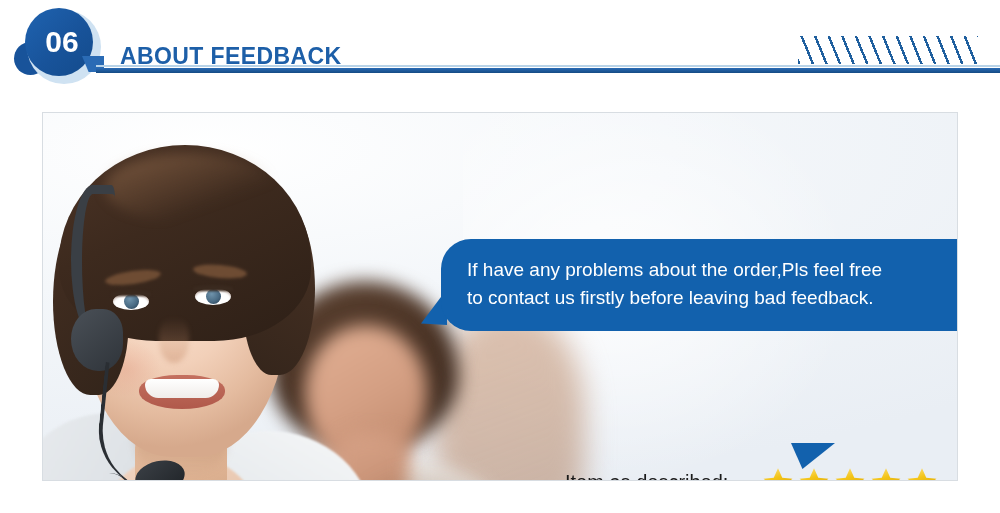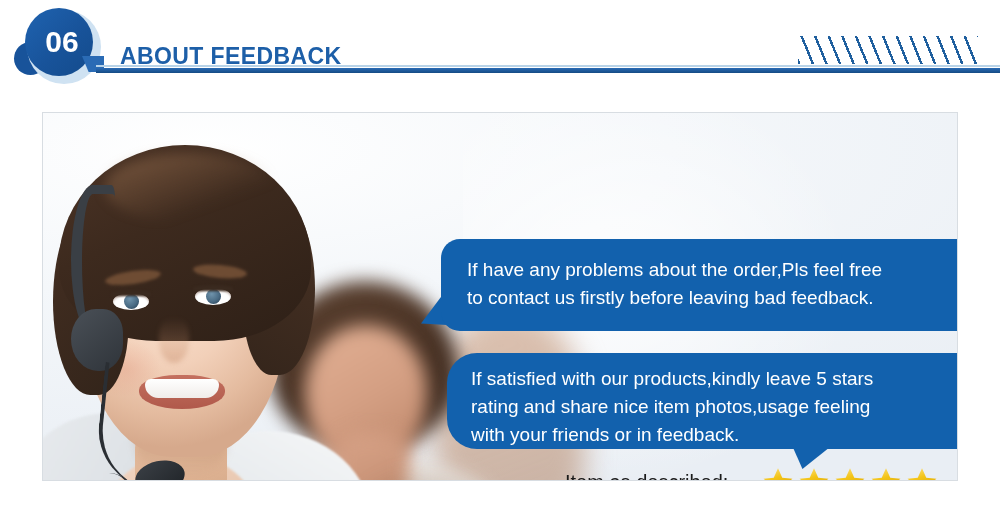--- a/index.html
+++ b/index.html
@@ -379,21 +379,20 @@
     line-height: 28px;
     white-space: pre-line;
   }
 
   #bubble-1 {
     left: 398px;
     top: 126px;
     width: 560px;
     height: 92px;
     padding: 17px 0 0 26px;
-    border-radius: 19px;
   }
   #bubble-1-tail {
     position: absolute;
     left: 378px;
     top: 176px;
     width: 26px;
     height: 36px;
     background: #1261ad;
     clip-path: polygon(100% 0, 100% 100%, 0 96%);
   }
@@ -506,25 +505,20 @@
   <div class="fg hs-mic"></div>
   <div class="fg hs-cord"></div>
 
   <div id="bubble-1-tail"></div>
   <div class="bubble" id="bubble-1">
     <div class="bubble-text">If have any problems about the order,Pls feel free
 to contact us firstly before leaving bad feedback.</div>
   </div>
 
   <div id="bubble-2-tail"></div>
-  <div class="bubble" id="bubble-2">
-    <div class="bubble-text">If satisfied with our products,kindly leave 5 stars
-rating and share nice item photos,usage feeling
-with your friends or in feedback.</div>
-  </div>
 
   <div id="ratings">
       <div class="rating-row">
         <div class="rating-label">Item as described:</div>
         <div class="rating-stars">
           <span>
             <svg class="star" viewBox="0 0 24 24" aria-hidden="true">
               <defs>
                 <linearGradient id="sg" x1="0" y1="0" x2="0.35" y2="1">
                   <stop offset="0%" stop-color="#fde28a"></stop>

